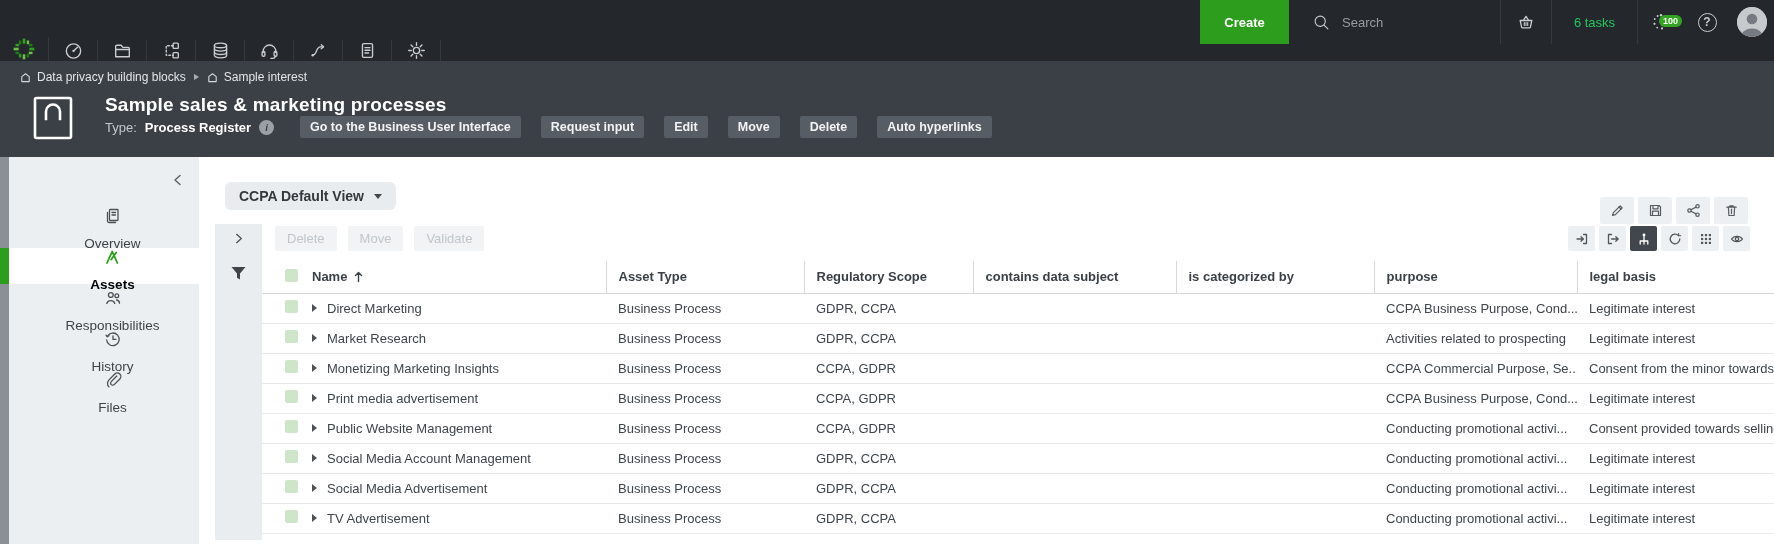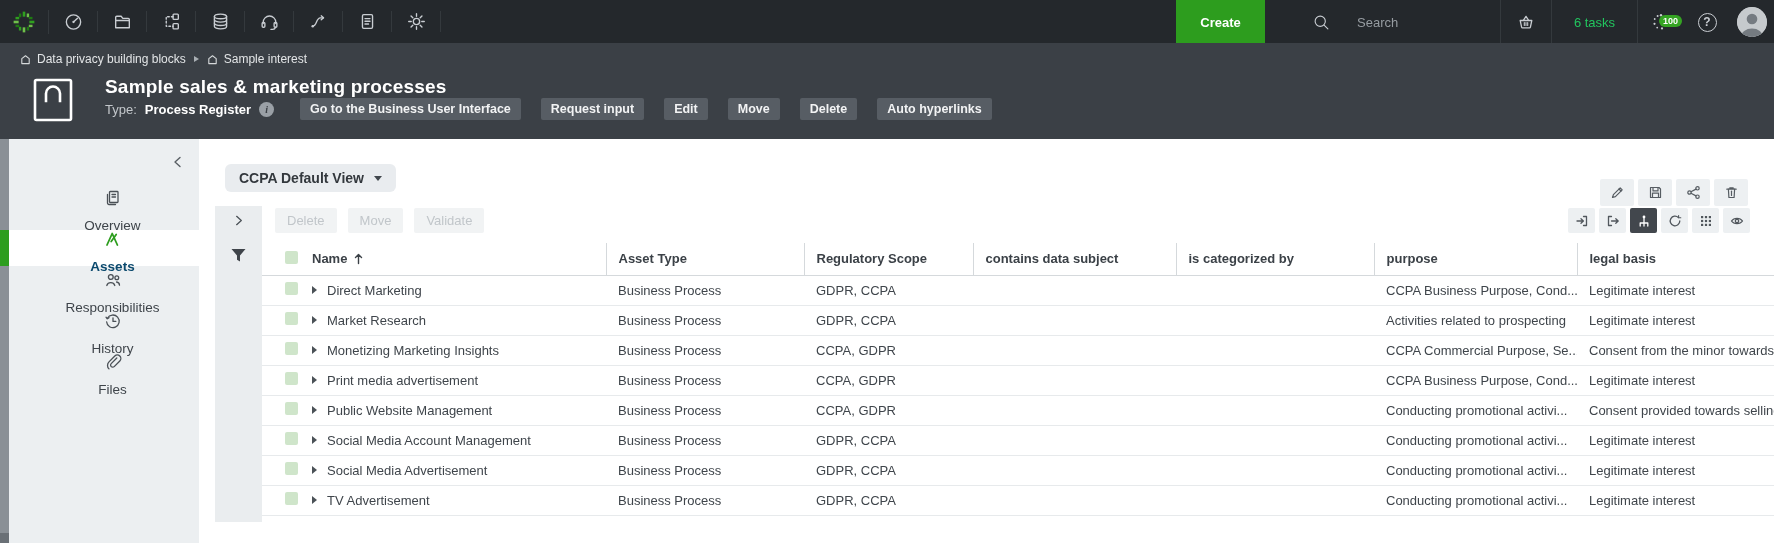--- a/index.html
+++ b/index.html
@@ -1,26 +1,26 @@
 <!DOCTYPE html>
 <html><head>
 <meta charset="utf-8">
 <style>
   * { margin:0; padding:0; box-sizing:border-box; }
   html,body { background:#fff; }
   body { font-family:"Liberation Sans","DejaVu Sans",sans-serif; }
   .app { position:relative; width:1774px; height:544px; overflow:hidden; background:#fff; }
 
   
-  .topbar { position:relative; height:43px; background:#24282C; display:flex; align-items:center; }
+  .topbar { position:relative; height:61px; background:#24282C; display:flex; align-items:flex-end; }
   .tb-cell { width:49px; display:flex; align-items:center; justify-content:center; border-right:1px solid #34393D; cursor:pointer; }
   .tb-ic { width:21px; height:21px; stroke:#C9CDD2; fill:none; stroke-width:1.3; stroke-linecap:round; stroke-linejoin:round; }
   .top-right { position:absolute; right:0; top:0; height:44px; display:flex; align-items:center; }
   .create-btn { height:44px; width:89px; background:#2D9D1E; color:#fff; font-size:13px; font-weight:700; border:none; cursor:pointer; font-family:inherit; }
-  .search-box { width:211px; height:44px; display:flex; align-items:center; padding-left:24px; gap:27px;margin-left:24px; }
+  .search-box { width:211px; height:44px; display:flex; align-items:center; padding-left:24px; gap:12px; }
   .search-box input { background:transparent; border:none; outline:none; color:#DDE0E2; font-size:13px; width:130px; font-family:inherit; }
   .search-box input::placeholder { color:#969CA1; }
   .tb-sep { width:1px; height:44px; background:#34393D; }
   .cell-basket { width:50px; display:flex; align-items:center; justify-content:center; cursor:pointer; }
   .cell-tasks { width:85px; text-align:center; color:#22c55e; font-size:13px; font-weight:400; cursor:pointer; }
   .cell-notif { width:46px; display:flex; align-items:center; justify-content:center; position:relative; cursor:pointer; }
   .notif-badge { position:absolute; right:2px; bottom:6px; background:#35A423; color:#fff; font-size:9px; font-weight:700; border-radius:8px; padding:1px 4px; line-height:10px; }
   .cell-help { width:46px; display:flex; align-items:center; justify-content:center; cursor:pointer; }
   .help-circle { width:19px; height:19px; border:1.5px solid #C9CDD2; border-radius:50%; color:#C9CDD2; font-size:12px; font-weight:700; display:flex; align-items:center; justify-content:center; }
   .cell-avatar { width:44px; display:flex; align-items:center; justify-content:center; cursor:pointer; }
@@ -44,21 +44,21 @@
 
   
   .bodywrap { display:flex; height:404px; }
   .leftstrip { position:relative; width:9px; background:#8A9096; flex:none; }
   .strip-active { position:absolute; left:0; top:91px; width:9px; height:36px; background:#2D9D1E; }
   .strip-bottom { position:absolute; left:0; bottom:0; width:9px; height:10px; background:#6A7076; }
   .sidebar { position:relative; width:190px; background:#ECEFF1; flex:none; }
   .collapse-btn { position:absolute; top:16px; right:14px; cursor:pointer; width:14px; height:14px; }
   .nav { margin-top:50px; }
   .nav-item { height:36px; margin-bottom:5px; display:flex; align-items:center; padding-left:17px; gap:11px; font-size:13.5px; color:#3E444A; cursor:pointer;flex-direction:column; }
-  .nav-item.active { background:#FFFFFF; font-weight:700; color:#0c4a6e; }
+  .nav-item.active { background:#FFFFFF; font-weight:700; color:#000000; }
   .nav-ic { width:18px; height:18px; stroke:#4A5056; fill:none; stroke-width:1.3; stroke-linecap:round; stroke-linejoin:round; flex:none; }
   .nav-ic.green { stroke:#2D9D1E; stroke-width:1.8; }
 
   .main { position:relative; flex:1; background:#fff; overflow:hidden; }
   .view-chip { margin:25px 0 0 26px; display:inline-flex; align-items:center; gap:10px; height:28px; padding:0 14px; background:#E9ECEF; border-radius:6px; font-size:14px; font-weight:600; color:#33383D; cursor:pointer; }
   .tri-down { width:0; height:0; border-left:4.5px solid transparent; border-right:4.5px solid transparent; border-top:5px solid #41474D; }
   .view-tools { position:absolute; top:40px; right:26px; display:flex; gap:4px; }
   .tool-chip { width:34px; height:27px; background:#EDF0F2; border-radius:2px; display:flex; align-items:center; justify-content:center; cursor:pointer; border:none; }
   .tool-ic { width:15px; height:15px; stroke:#565C62; fill:none; stroke-width:1.2; stroke-linecap:round; stroke-linejoin:round; }
   .view-desc { margin:9px 0 0 16px; font-size:13px; color:#3A4045; }

